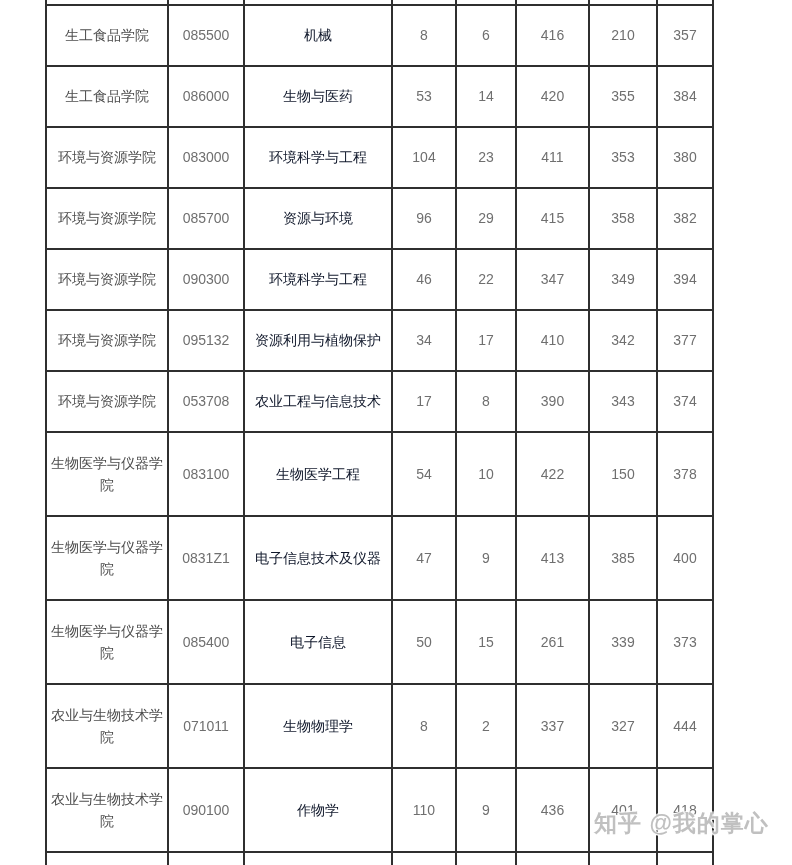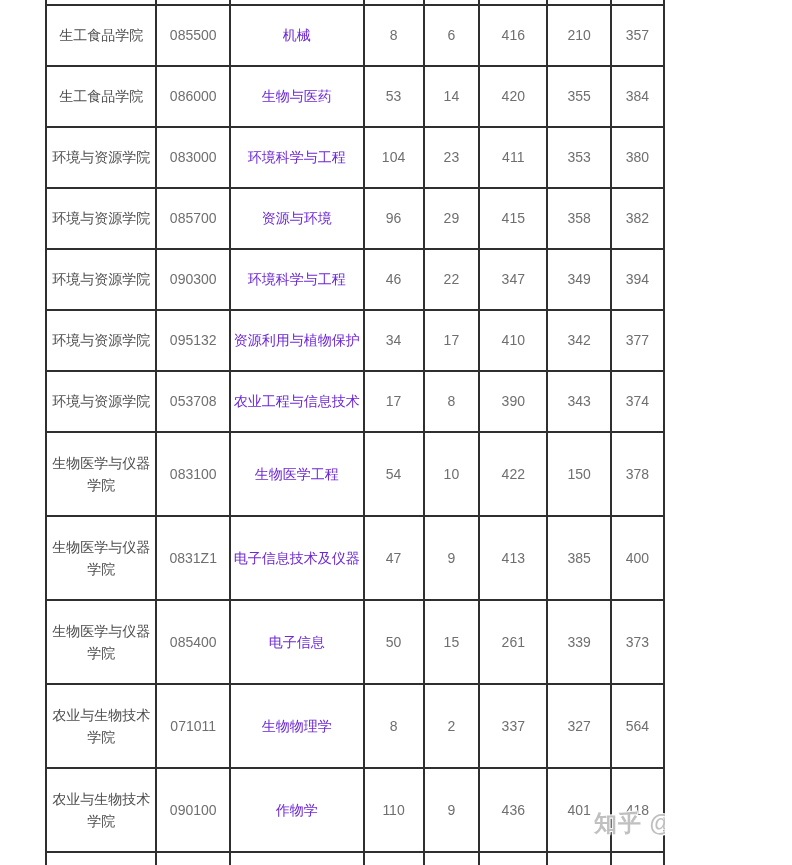--- a/index.html
+++ b/index.html
@@ -1,18 +1,18 @@
 <!DOCTYPE html>
 <html><head>
 <meta charset="utf-8">
 <style>
   html, body { margin: 0; padding: 0; background: #ffffff; }
   .page {
     position: relative;
-    width: 665px;
+    width: 792px;
     height: 865px;
     background: #ffffff;
     overflow: hidden;
     font-family: "Liberation Sans", "DejaVu Sans", sans-serif;
   }
   table.scores {
     position: absolute;
     left: 45px;
     top: 0;
     border-collapse: collapse;
@@ -25,21 +25,21 @@
     padding: 0 2px;
     font-size: 14px;
     line-height: 1.6;
     overflow: hidden;
   }
   tr.partial-top td { border-top: none; height: 4px; }
   tr.partial-bottom td { border-bottom: none; height: 20px; }
   tr.short td { height: 59px; }
   tr.tall td { height: 82px; }
   td.col0 { color: #4d4d4d; line-height: 2.15; }
-  td.col2 { color: #6d28d9; }
+  td.col2 { color: #0f172a; }
   td.col1, td.col3, td.col4, td.col5, td.col6, td.col7 { color: #6f6f6f; }
   .watermark {
     position: absolute;
     left: 594px;
     top: 808px;
     font-size: 23px;
     font-weight: bold;
     letter-spacing: 1px;
     white-space: nowrap;
     color: rgba(168, 168, 168, 0.72);
@@ -178,21 +178,21 @@
           <td class="col7">373</td>
         </tr>
         <tr class="tall">
           <td class="col0">农业与生物技术学院</td>
           <td class="col1">071011</td>
           <td class="col2">生物物理学</td>
           <td class="col3">8</td>
           <td class="col4">2</td>
           <td class="col5">337</td>
           <td class="col6">327</td>
-          <td class="col7">564</td>
+          <td class="col7">444</td>
         </tr>
         <tr class="tall">
           <td class="col0">农业与生物技术学院</td>
           <td class="col1">090100</td>
           <td class="col2">作物学</td>
           <td class="col3">110</td>
           <td class="col4">9</td>
           <td class="col5">436</td>
           <td class="col6">401</td>
           <td class="col7">418</td>

